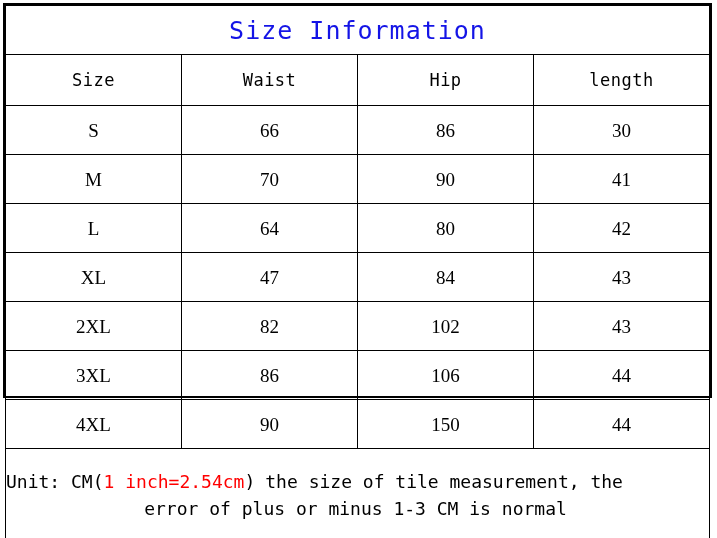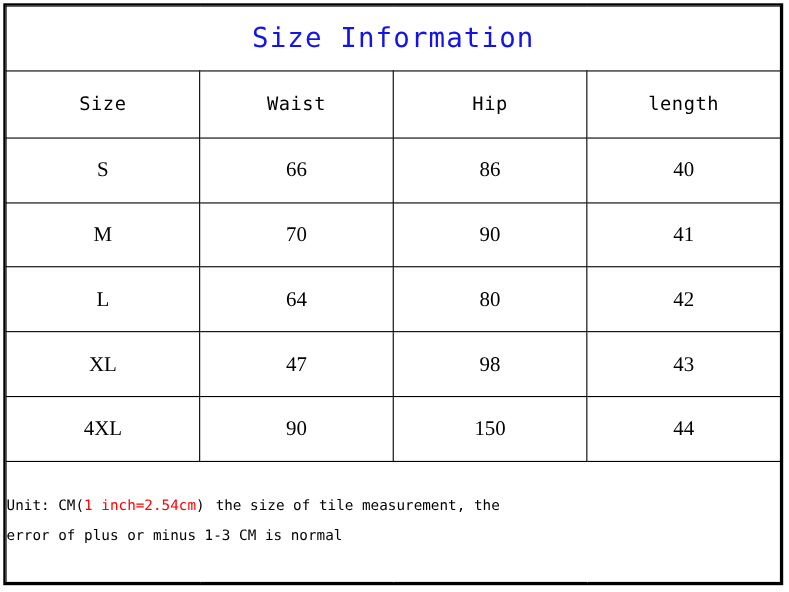--- a/index.html
+++ b/index.html
@@ -14,21 +14,21 @@
     font-family: "DejaVu Sans Mono", monospace;
     -webkit-font-smoothing: antialiased;
   }
 
   
   .chart-frame {
     position: absolute;
     left: 3px;
     top: 3px;
     width: 709px;
-    height: 529px;
+    height: 395px;
     box-sizing: border-box;
     border: 2px solid #000000;
     background: #ffffff;
   }
 
   table.size-table {
     width: 100%;
     height: 100%;
     border-collapse: collapse;
     table-layout: fixed;
@@ -82,33 +82,33 @@
 
   
   .note-cell {
     height: 91px;
     text-align: left;
     vertical-align: middle;
     padding: 0 6px 0 10px;
   }
   .note-body {
     font-family: "DejaVu Sans Mono", monospace;
-    font-size: 13px;
+    font-size: 18px;
     line-height: 27px;
     color: #000000;
     white-space: normal;
   }
   .note-line-1 {
     display: block;
     text-align: left;
     white-space: nowrap;
   }
   .note-line-2 {
     display: block;
-    text-align: left;
+    text-align: center;
     white-space: nowrap;
     padding-right: 4px;
   }
   .note-red {
     color: #ff0000;
   }
   .note-gap {
     display: inline-block;
     width: 10px;
   }
@@ -145,21 +145,21 @@
         <td>
             <span class="data-text">S</span>
           </td>
         <td>
             <span class="data-text">66</span>
           </td>
         <td>
             <span class="data-text">86</span>
           </td>
         <td>
-            <span class="data-text">40</span>
+            <span class="data-text">30</span>
           </td>
       </tr>
 
       <tr class="data-row">
         <td>
             <span class="data-text">M</span>
           </td>
         <td>
             <span class="data-text">70</span>
           </td>
@@ -187,28 +187,56 @@
       </tr>
 
       <tr class="data-row">
         <td>
             <span class="data-text">XL</span>
           </td>
         <td>
             <span class="data-text">47</span>
           </td>
         <td>
-            <span class="data-text">98</span>
+            <span class="data-text">84</span>
           </td>
         <td>
             <span class="data-text">43</span>
           </td>
       </tr>
 
-
+      <tr class="data-row">
+        <td>
+            <span class="data-text">2XL</span>
+          </td>
+        <td>
+            <span class="data-text">82</span>
+          </td>
+        <td>
+            <span class="data-text">102</span>
+          </td>
+        <td>
+            <span class="data-text">43</span>
+          </td>
+      </tr>
+
+      <tr class="data-row">
+        <td>
+            <span class="data-text">3XL</span>
+          </td>
+        <td>
+            <span class="data-text">86</span>
+          </td>
+        <td>
+            <span class="data-text">106</span>
+          </td>
+        <td>
+            <span class="data-text">44</span>
+          </td>
+      </tr>
 
       <tr class="data-row">
         <td>
             <span class="data-text">4XL</span>
           </td>
         <td>
             <span class="data-text">90</span>
           </td>
         <td>
             <span class="data-text">150</span>

